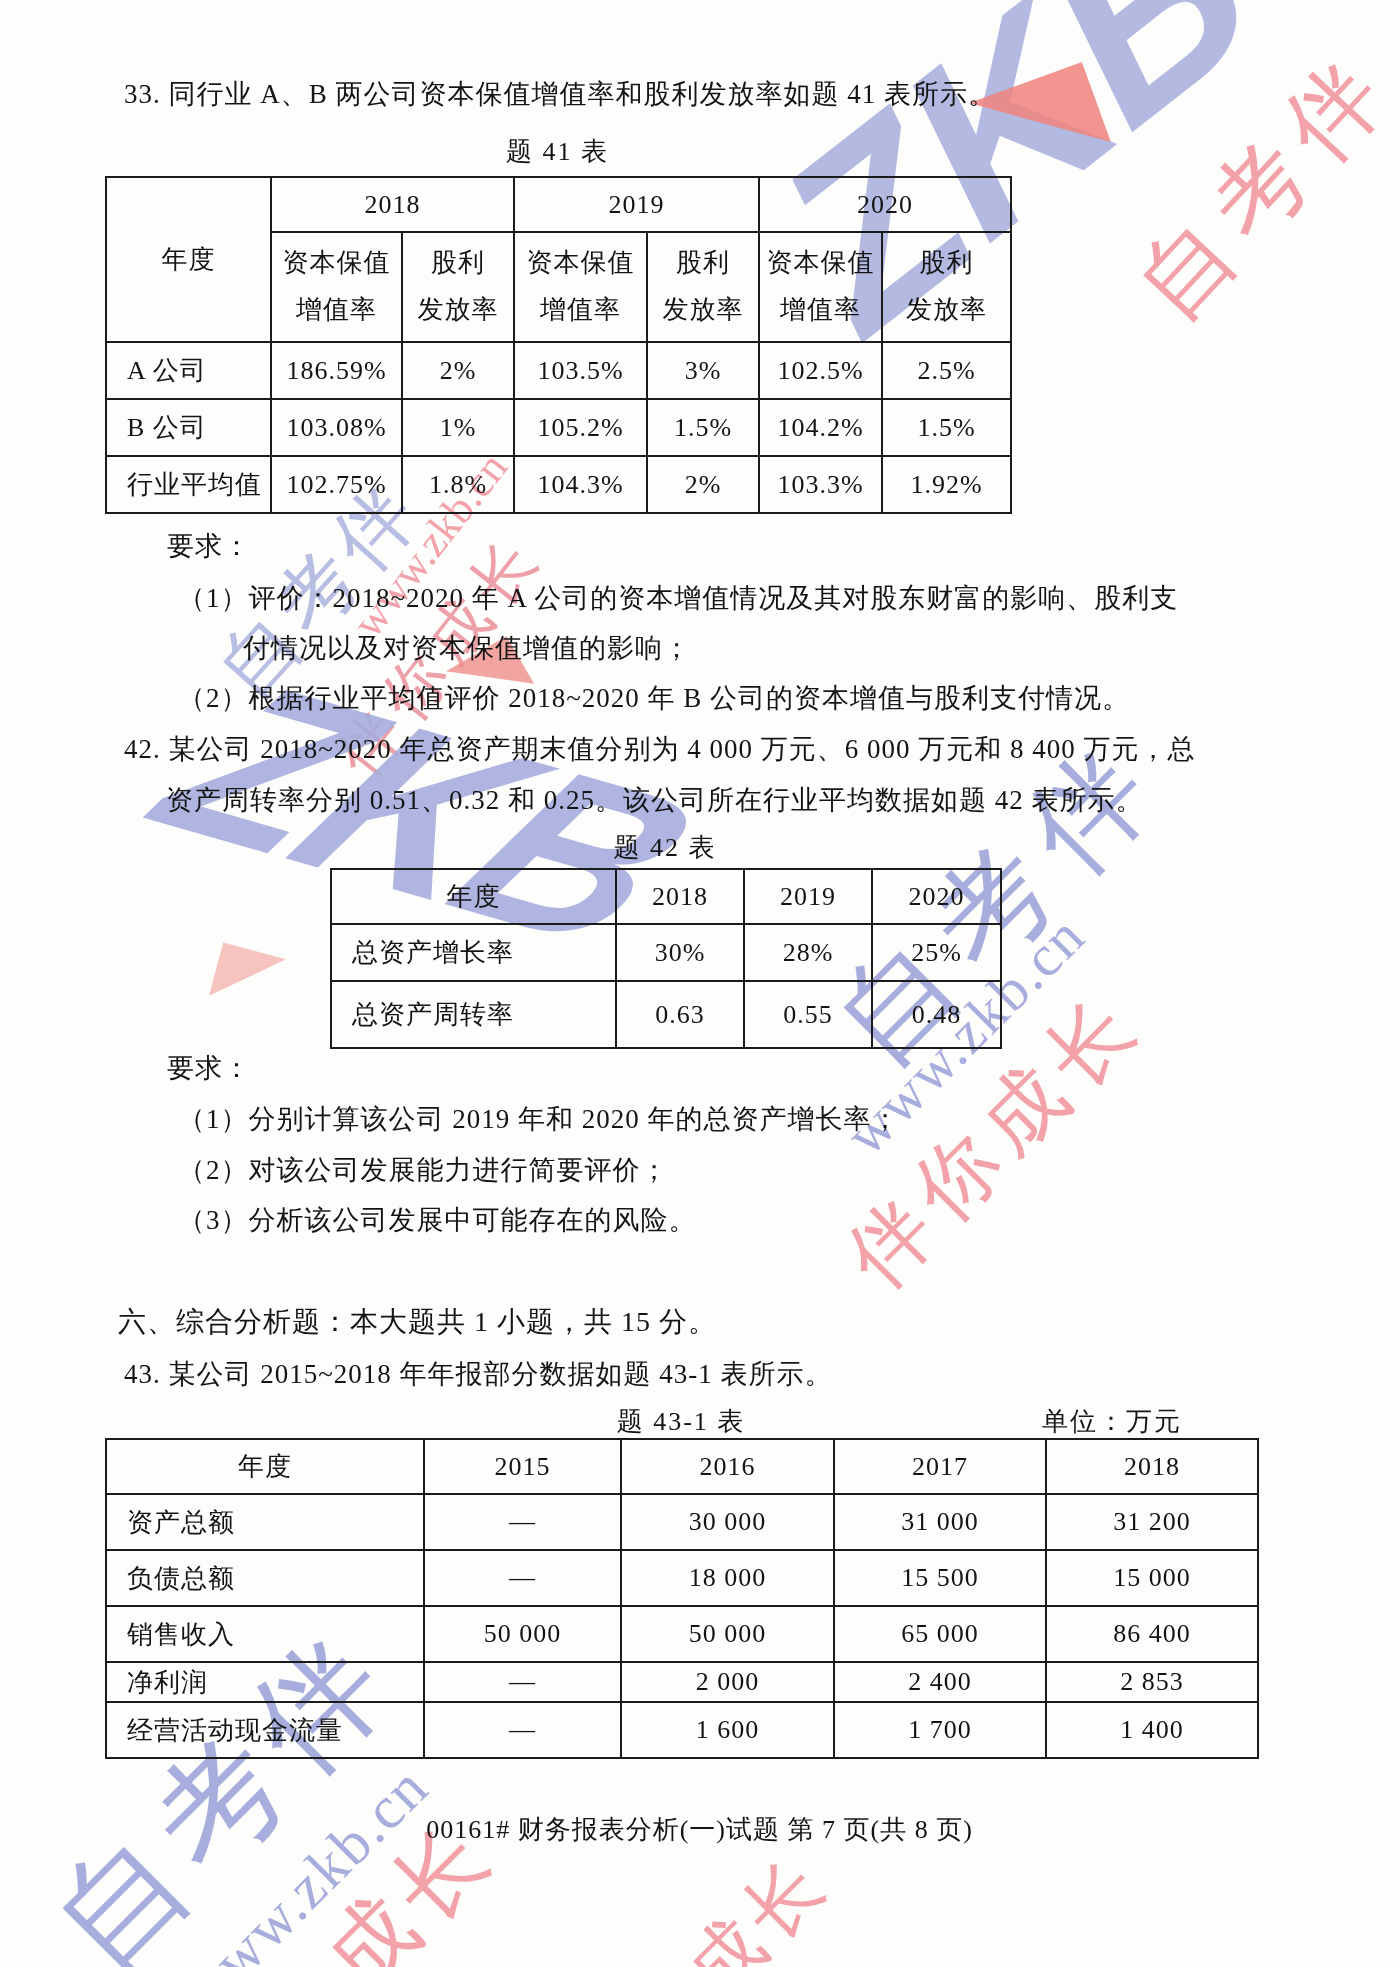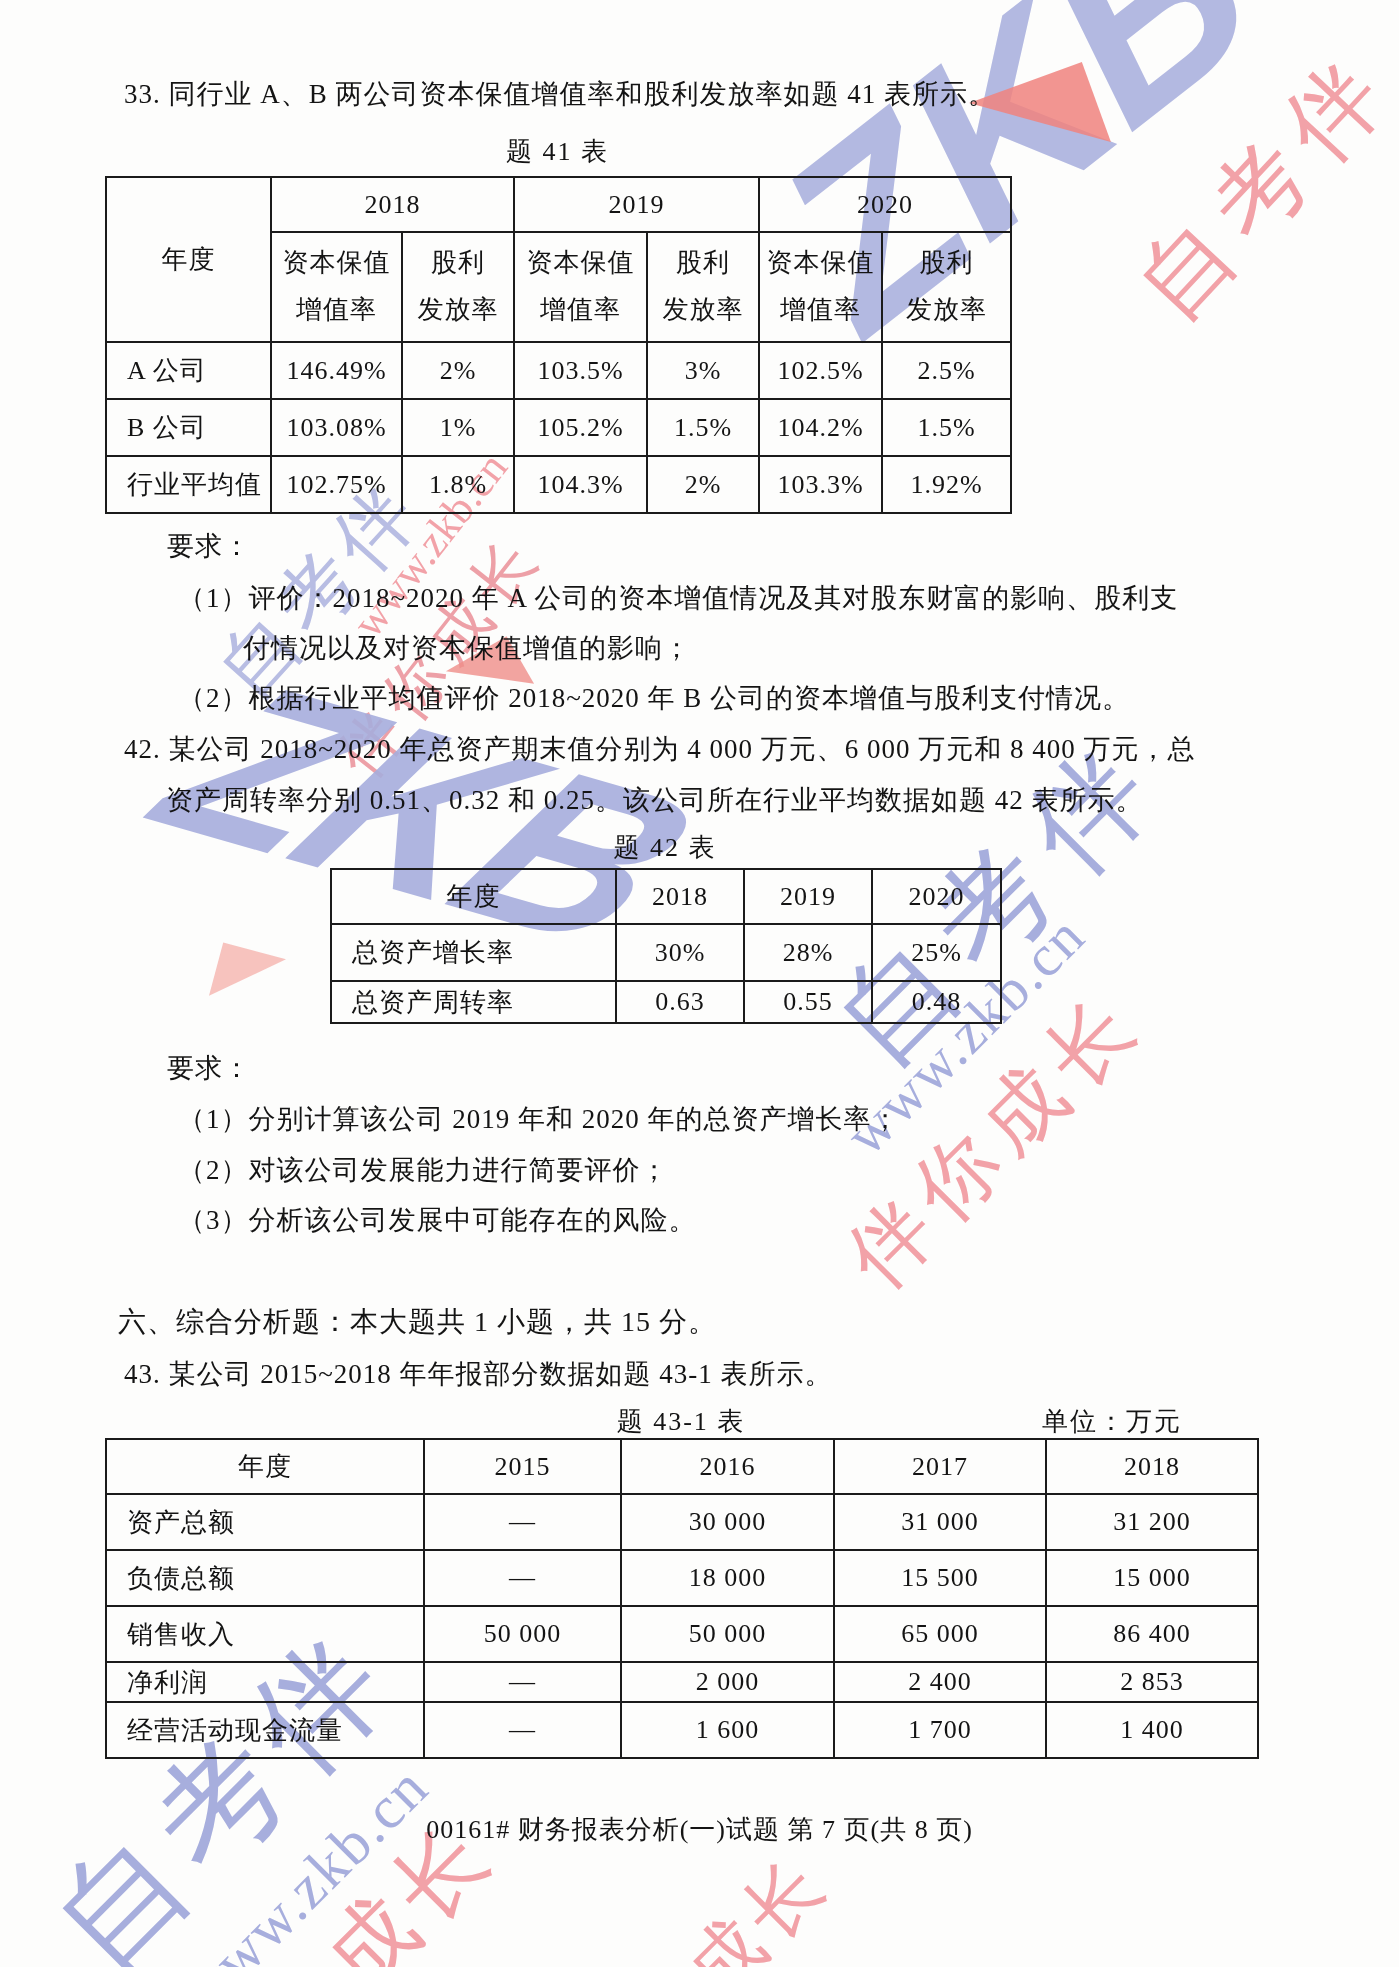--- a/index.html
+++ b/index.html
@@ -96,21 +96,21 @@
         <span>资本保值</span>
         <span>增值率</span>
       </td>
       <td class="two-line">
         <span>股利</span>
         <span>发放率</span>
       </td>
     </tr>
     <tr style="height:57px;">
       <td class="rowlabel">A 公司</td>
-      <td>146.49%</td>
+      <td>186.59%</td>
       <td>2%</td>
       <td>103.5%</td>
       <td>3%</td>
       <td>102.5%</td>
       <td>2.5%</td>
     </tr>
     <tr style="height:57px;">
       <td class="rowlabel">B 公司</td>
       <td>103.08%</td>
       <td>1%</td>
@@ -154,21 +154,21 @@
       <td>2018</td>
       <td>2019</td>
       <td>2020</td>
     </tr>
     <tr style="height:57px;margin-left:7px;">
       <td class="rowlabel">总资产增长率</td>
       <td>30%</td>
       <td>28%</td>
       <td>25%</td>
     </tr>
-    <tr style="height:42px;">
+    <tr style="height:67px;">
       <td class="rowlabel">总资产周转率</td>
       <td>0.63</td>
       <td>0.55</td>
       <td>0.48</td>
     </tr>
   </tbody>
     </table>
 
   <div class="txt" style="left:167px;top:1050px;">要求：</div>
   <div class="txt" style="left:178px;top:1101px;">（1）分别计算该公司 2019 年和 2020 年的总资产增长率；</div>

